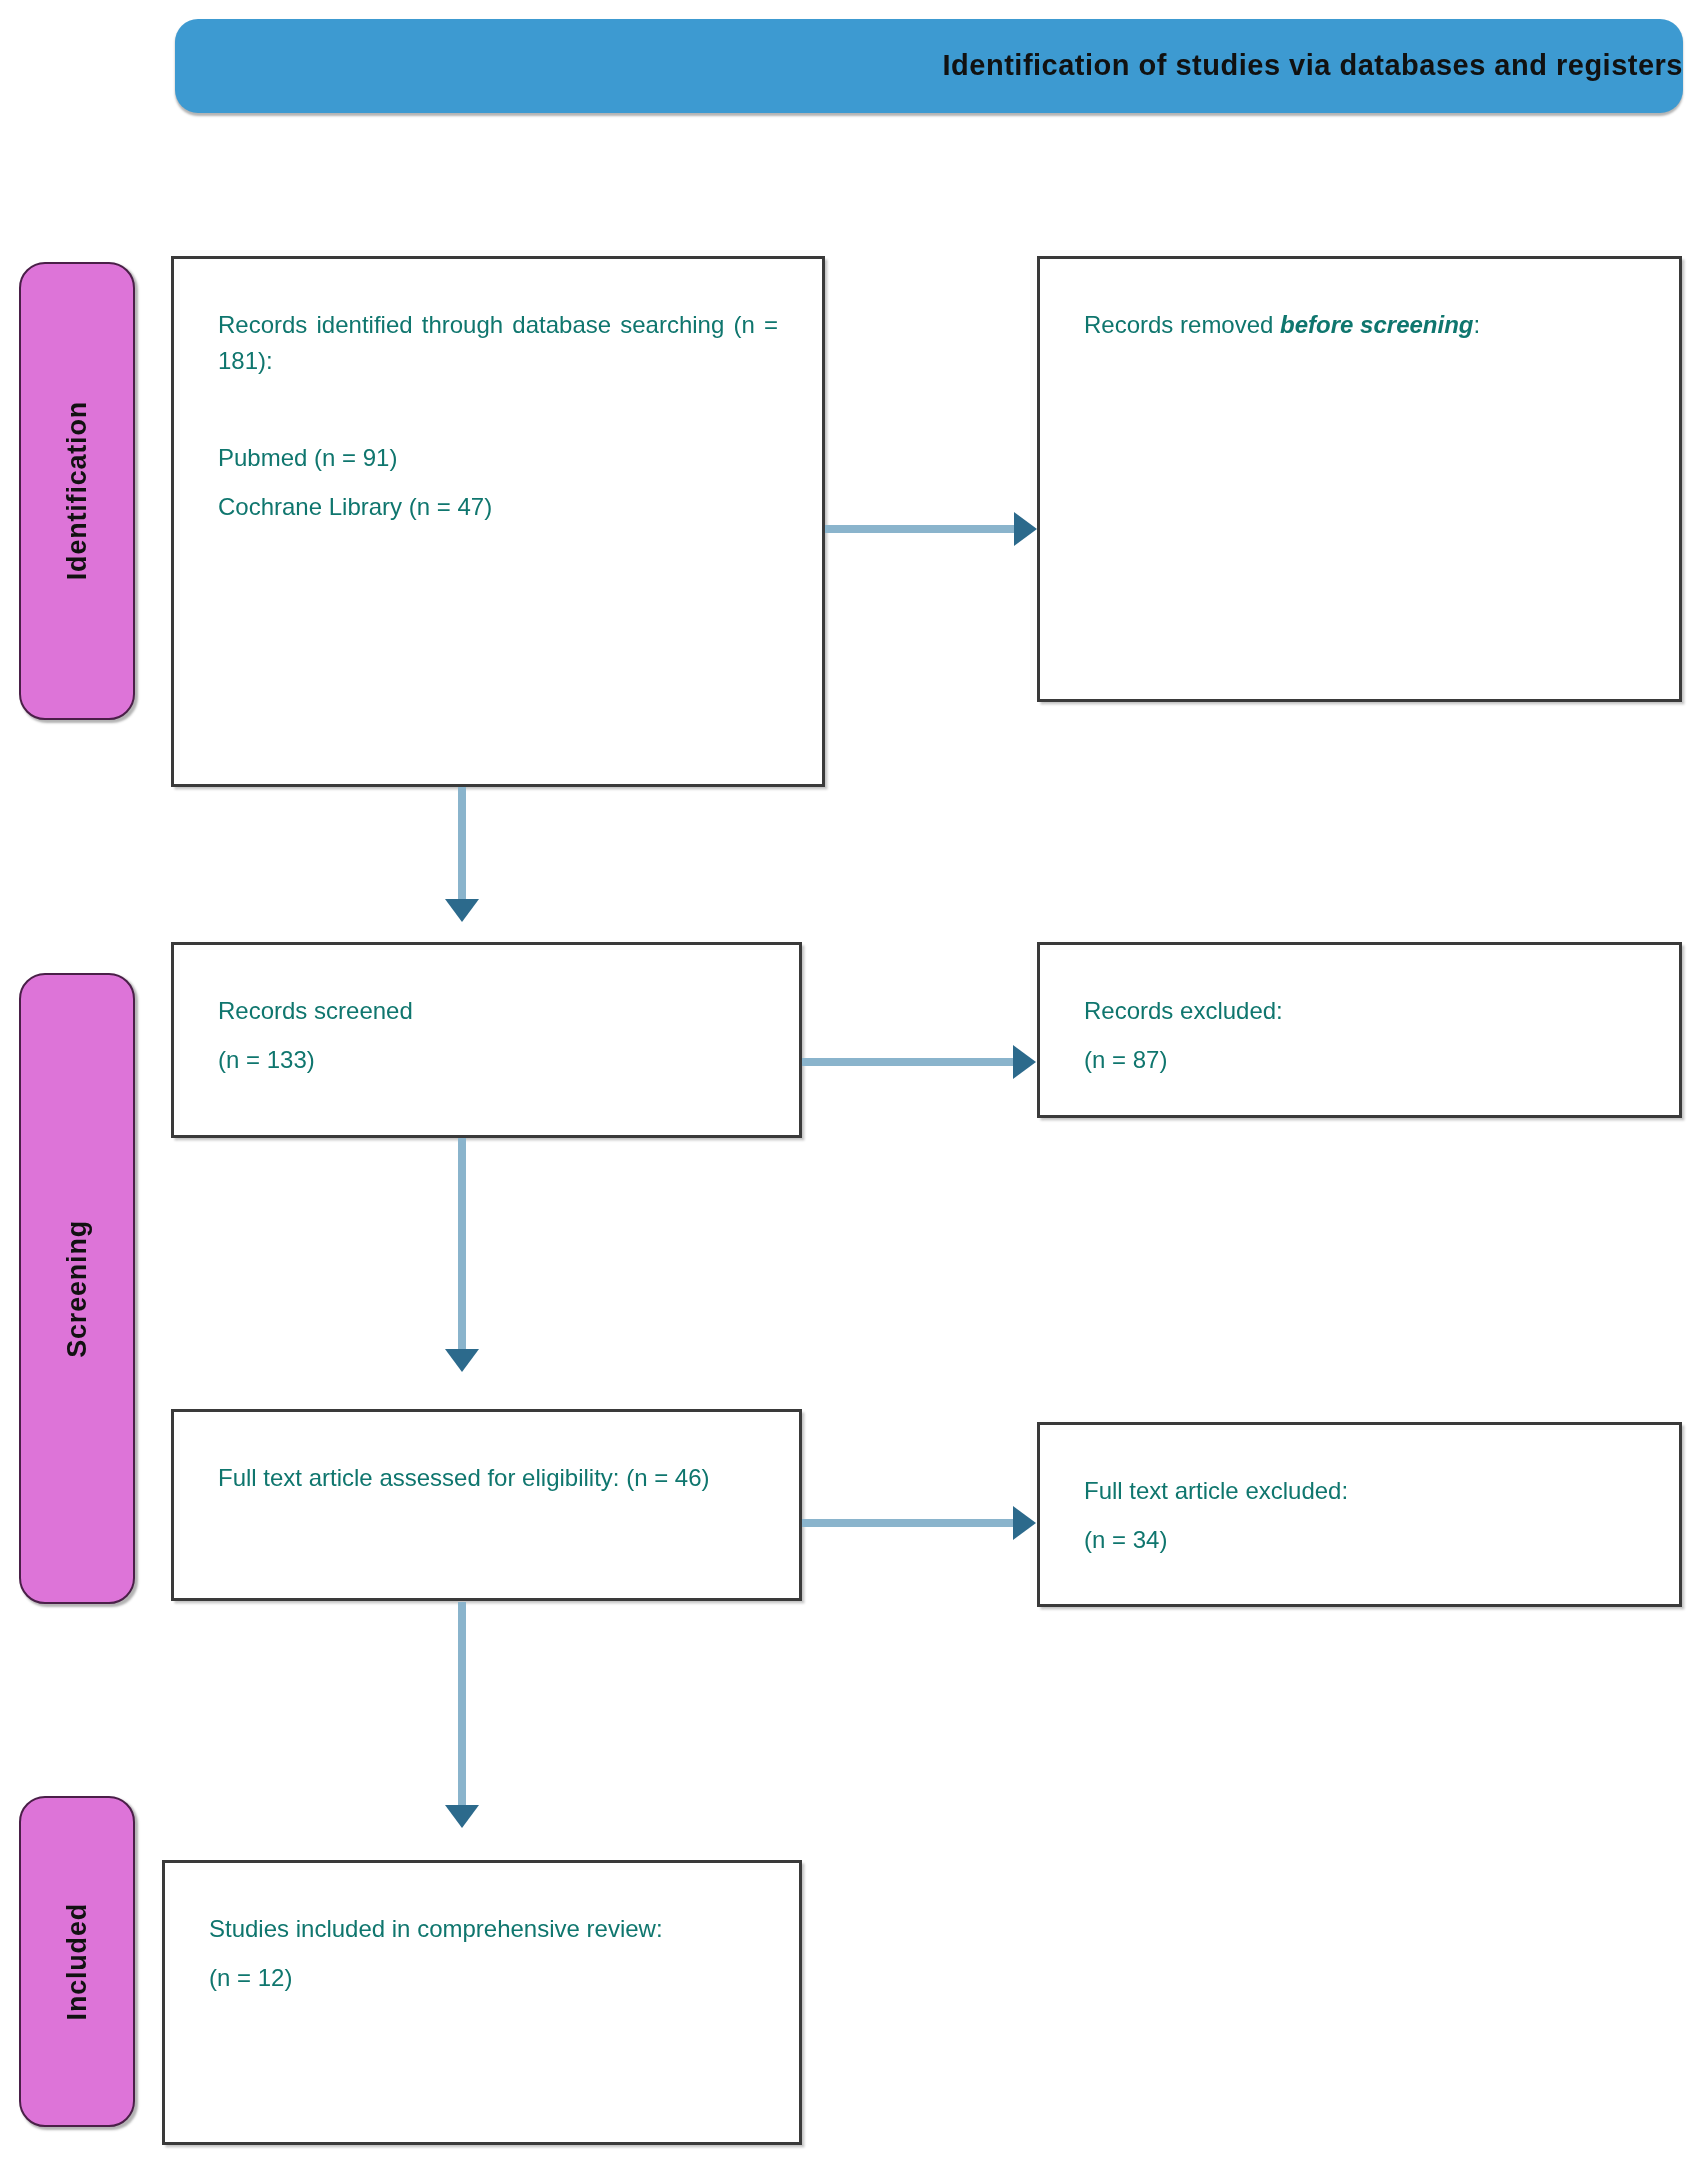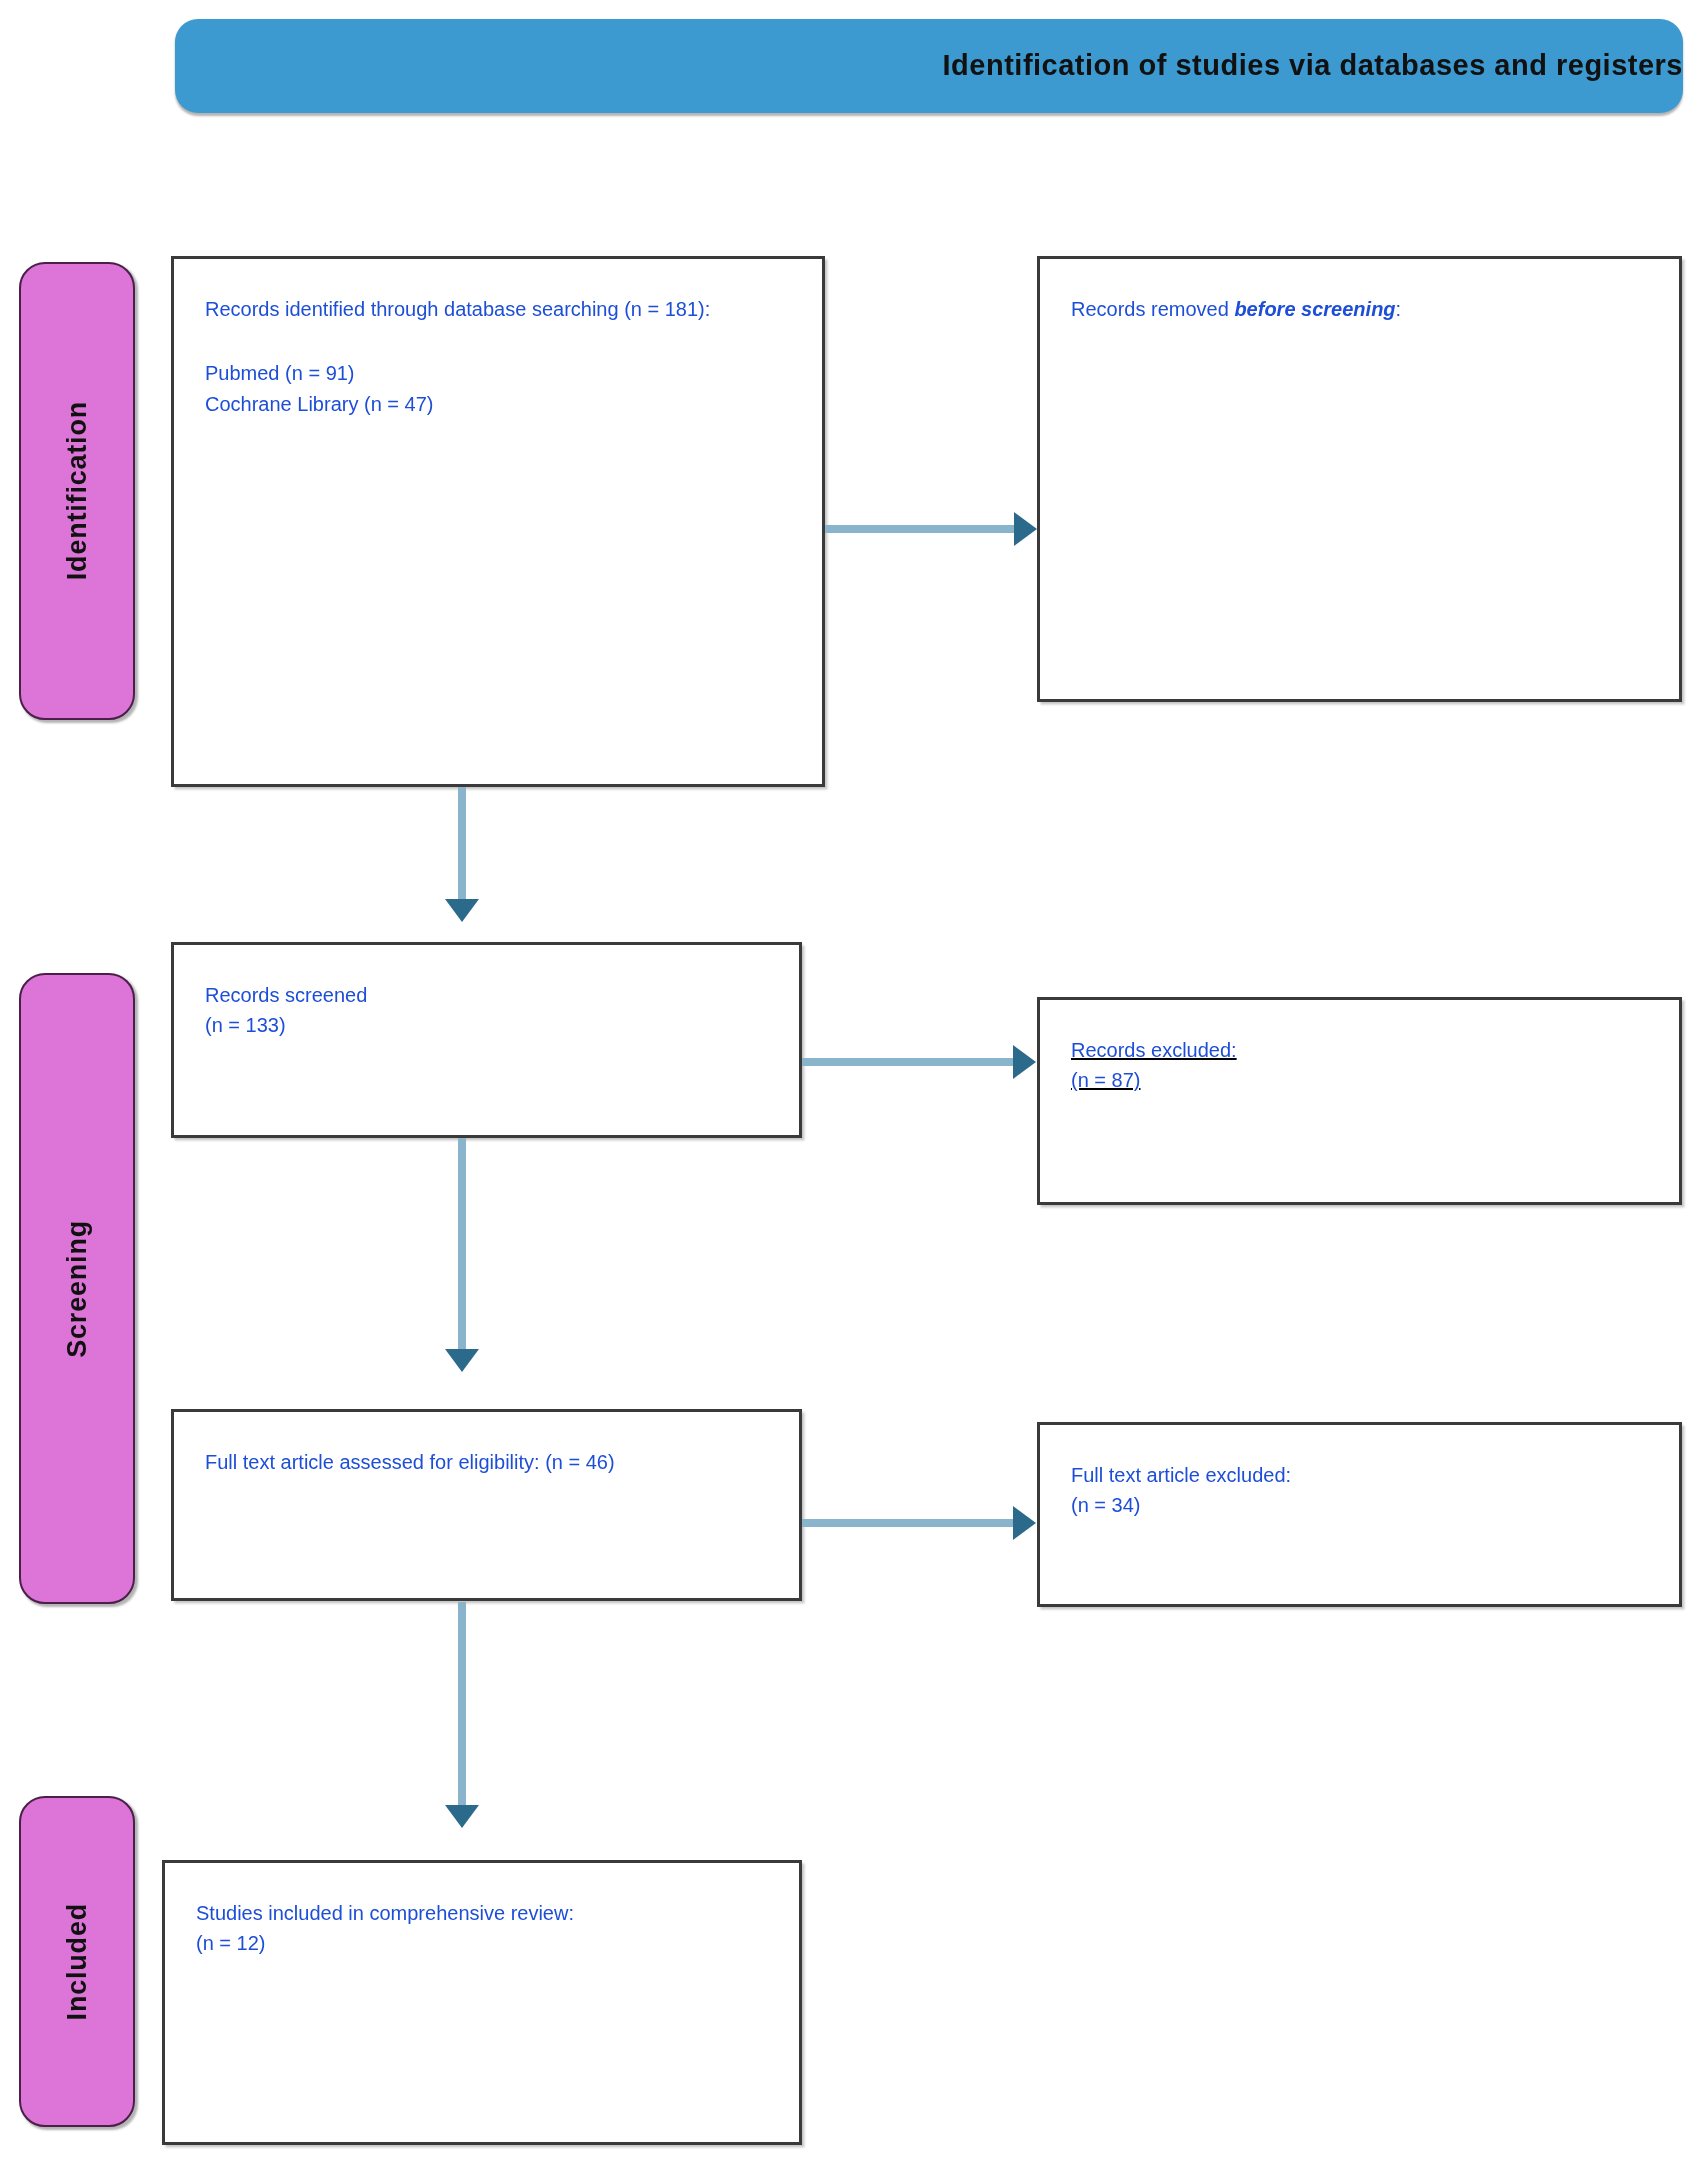--- a/index.html
+++ b/index.html
@@ -65,23 +65,23 @@
   
   .box {
     position: absolute;
     background: #ffffff;
     border: 3.8px solid #3a3a3a;
     box-shadow: 3.1px 3.1px 2.3px rgba(0,0,0,0.22);
     box-sizing: border-box;
     padding: 35px 31px 23px 31px;
   }
   .box p {
-    margin: 0;
-    color: #1d4ed8;
-    font-size: 20px;
+    margin: 13px;
+    color: #0f766e;
+    font-size: 24px;
     line-height: 1.52;
   }
   .box p.justify {
     text-align: justify;
     text-align-last: left;
   }
   .box p.spacer {
     height: 34px;
   }
   .ital {
@@ -160,21 +160,21 @@
 
   <div class="arrow-v" style="left:458px; top:787px; height:115px;">
     <span class="head"></span>
   </div>
 
   <div class="box" style="left:171px; top:942px; width:631px; height:196px;">
     <p>Records screened</p>
     <p>(n = 133)</p>
   </div>
 
-  <div class="box" style="left:1037px; top:997px; width:645px; height:208px;text-decoration:underline;">
+  <div class="box" style="left:1037px; top:942px; width:645px; height:176px;">
     <p>Records excluded:</p>
     <p>(n = 87)</p>
   </div>
 
   <div class="arrow-h" style="left:802px; top:1058px; width:214px;">
     <span class="head"></span>
   </div>
 
   <div class="arrow-v" style="left:458px; top:1138px; height:214px;">
     <span class="head"></span>

